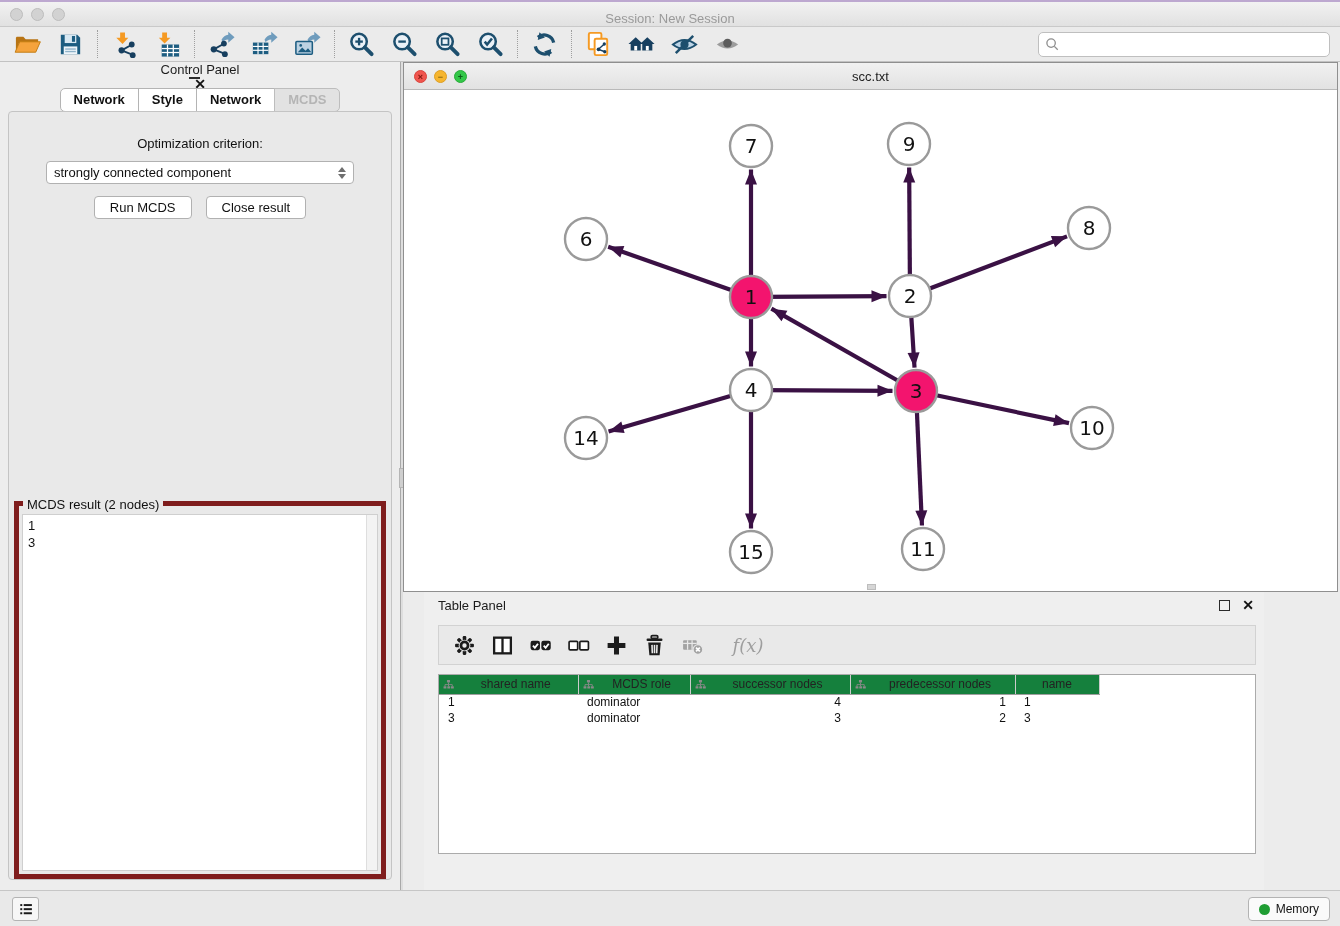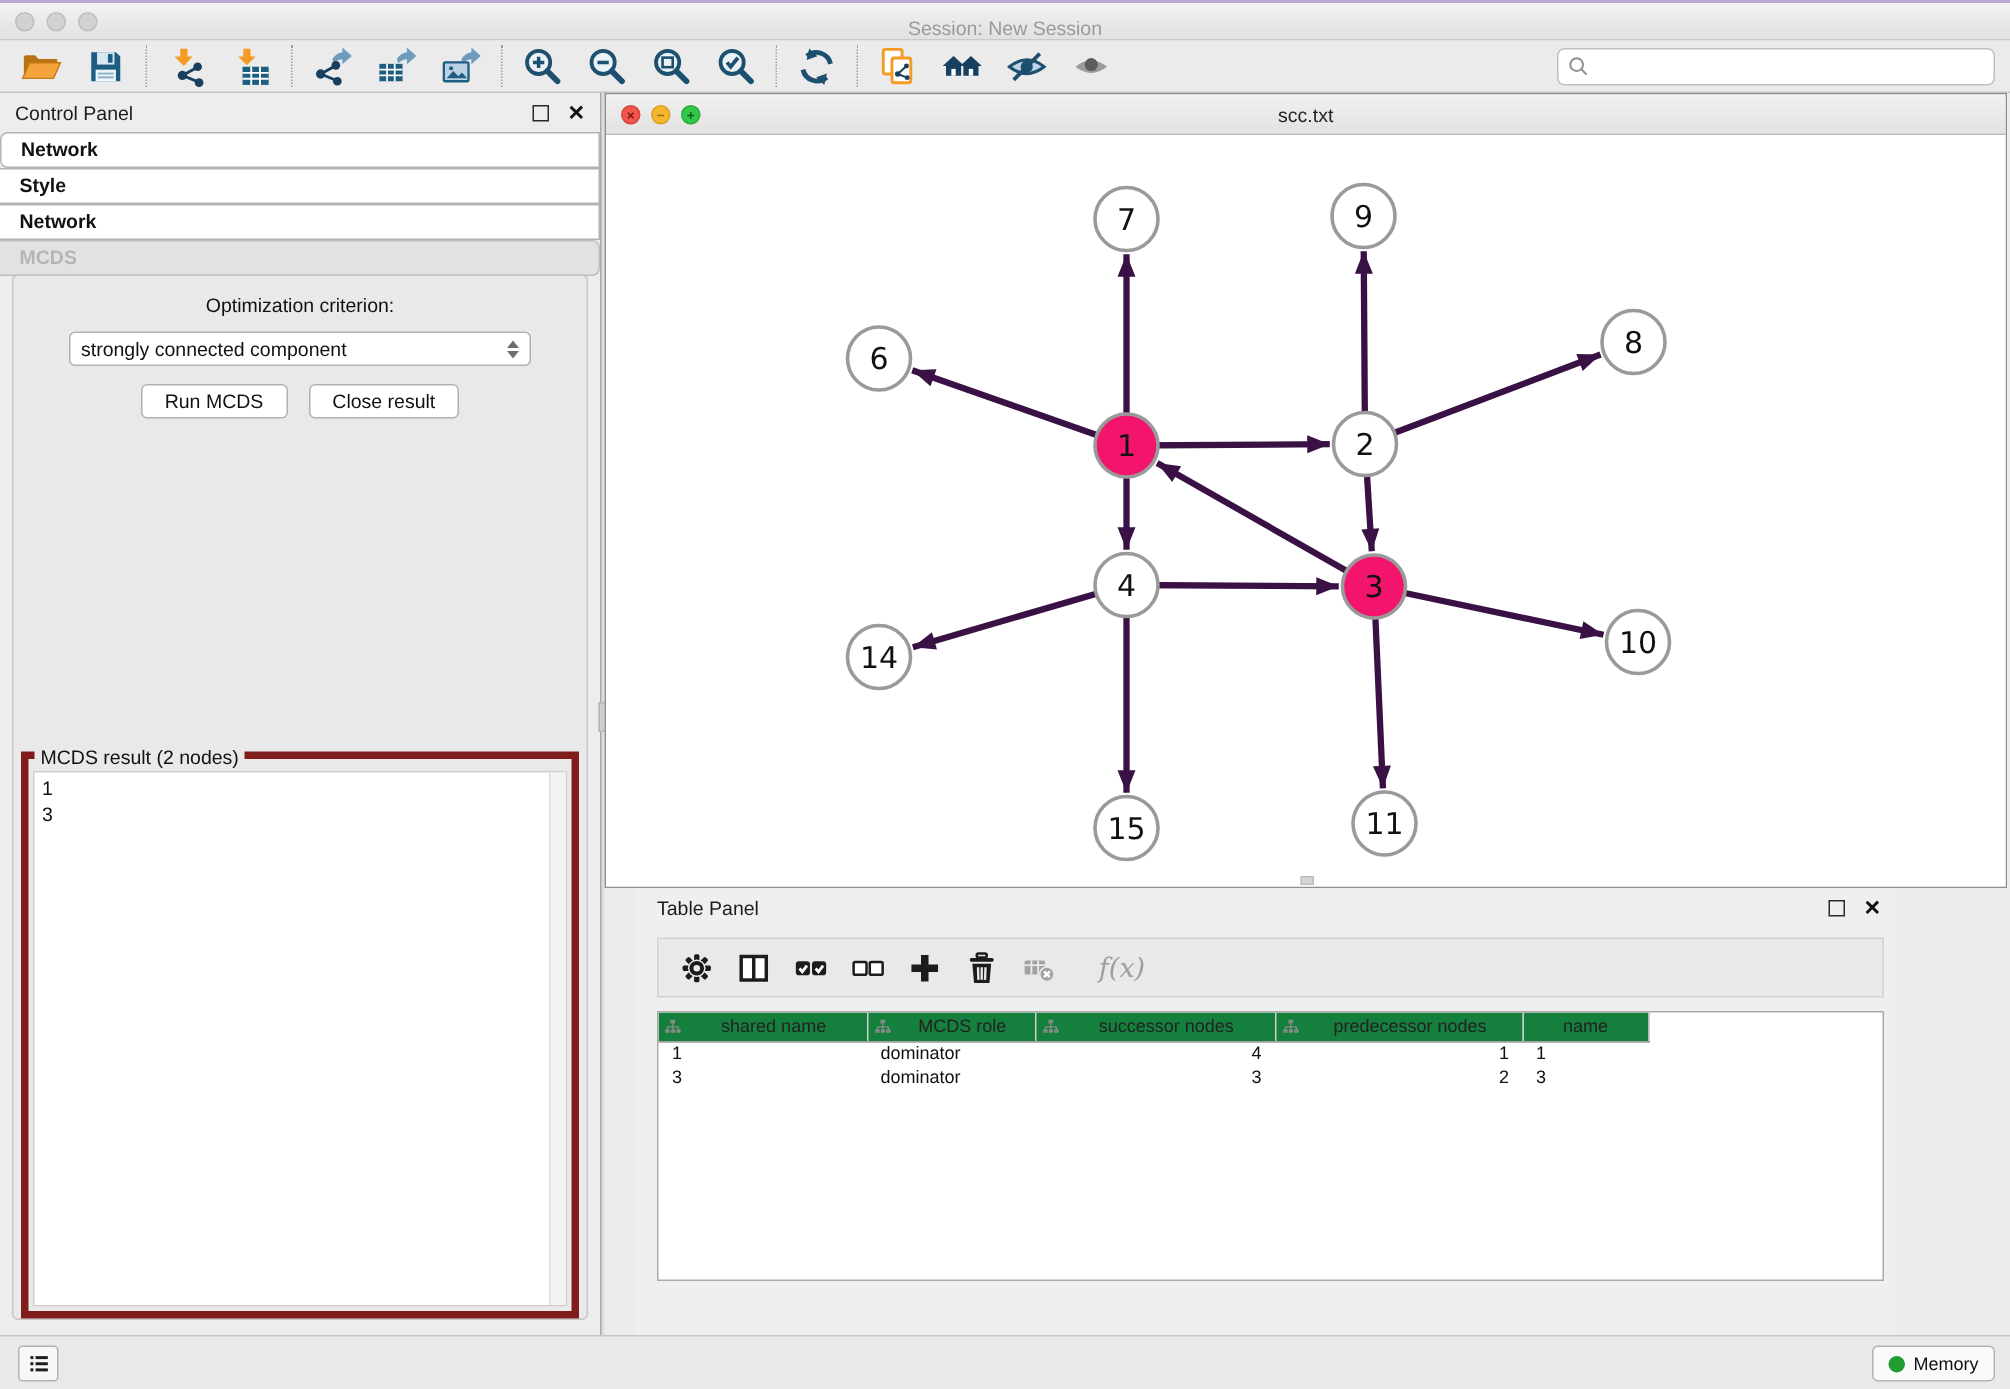--- a/index.html
+++ b/index.html
@@ -21,33 +21,33 @@
   .tb-btn { width:43px; height:32px; border:none; background:transparent; display:flex; align-items:center; justify-content:center; cursor:default; }
   .tb-btn svg { width:29px; height:29px; }
   .tb-sep { height:28px; border-left:1px dotted #9f9f9f; margin:0 5px; }
   .search-wrap { position:absolute; right:10px; top:5px; width:292px; height:25px; background:#fff;
     border:1px solid #bfbfbf; border-radius:5px; display:flex; align-items:center; padding:0 6px; }
   .search-wrap svg { width:15px; height:15px; }
   .search-input { border:none; outline:none; flex:1; font-size:13px; height:20px; margin-left:4px; background:transparent; }
 
   
   .control-panel { position:absolute; left:0; top:62px; width:400px; height:828px; background:#ededed; display:flex; flex-direction:column; }
-  .panel-titlebar { height:26px; display:flex; align-items:center; padding:0 10px; }
+  .panel-titlebar { height:26px; display:flex; align-items:center; padding:0 10px;flex-direction:column; }
   .panel-title { font-size:13px; color:#1c1c1c; }
   .panel-titlebar .spacer { flex:1; }
   .float-btn { width:11px; height:11px; border:1.6px solid #2a2a2a; background:transparent; margin-right:12px; }
   .close-btn { font-size:14px; font-weight:bold; color:#111; line-height:11px; }
-  .seg-tabs { display:flex; justify-content:center;flex-direction:column; }
+  .seg-tabs { display:flex; justify-content:center; }
   .seg-tab { padding:3px 13px 4px 13px; font-size:13px; font-weight:bold; color:#111; background:#fff;
     border:1px solid #b4b4b4; margin-left:-1px; cursor:default; white-space:nowrap; }
   .seg-tab:first-child { border-top-left-radius:5px; border-bottom-left-radius:5px; margin-left:0; }
   .seg-tab:last-child { border-top-right-radius:5px; border-bottom-right-radius:5px; }
   .seg-tab.active { background:#e2e2e2; color:#b5b5b5; border-color:#bdbdbd; }
   .cp-content { flex:1; margin:-1px 8px 10px 8px; border:1px solid #c4c4c4; border-radius:4px;
-    background:#e9e9e9; display:flex; flex-direction:column; align-items:center; padding-top:12px; }
+    background:#e9e9e9; display:flex; flex-direction:column; align-items:center; padding-top:24px; }
   .opt-label { font-size:13px; color:#111; margin-bottom:10px; }
   .dropdown { width:308px; height:23px; background:#fff; border:1px solid #b1b1b1; border-radius:4px;
     display:flex; align-items:center; padding:0 7px; }
   .dropdown-value { flex:1; font-size:13px; color:#111; }
   .stepper { display:flex; flex-direction:column; gap:2px; align-items:center; }
   .stepper .up { width:0; height:0; border-left:4px solid transparent; border-right:4px solid transparent; border-bottom:5px solid #6f6f6f; }
   .stepper .down { width:0; height:0; border-left:4px solid transparent; border-right:4px solid transparent; border-top:5px solid #6f6f6f; }
   .btn-row { display:flex; gap:14px; margin-top:12px; }
   .aqua-btn { height:23px; padding:0 15px; font-size:13px; background:#fff; border:1px solid #b1b1b1; border-radius:4px; color:#111; cursor:default; }
   .result-group { margin-top:auto; width:372px; height:378px; border:5px solid #7f1d1d; position:relative; background:#e9e9e9; padding:8px 3px 3px 3px; }

